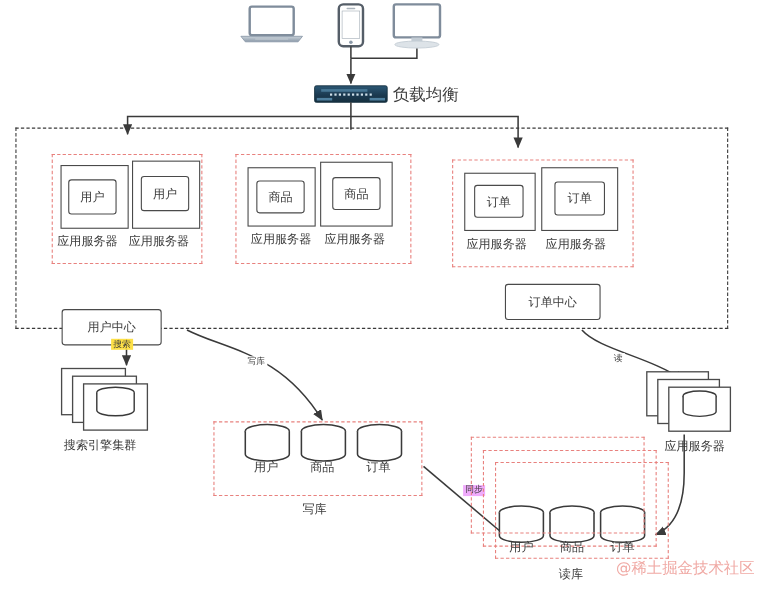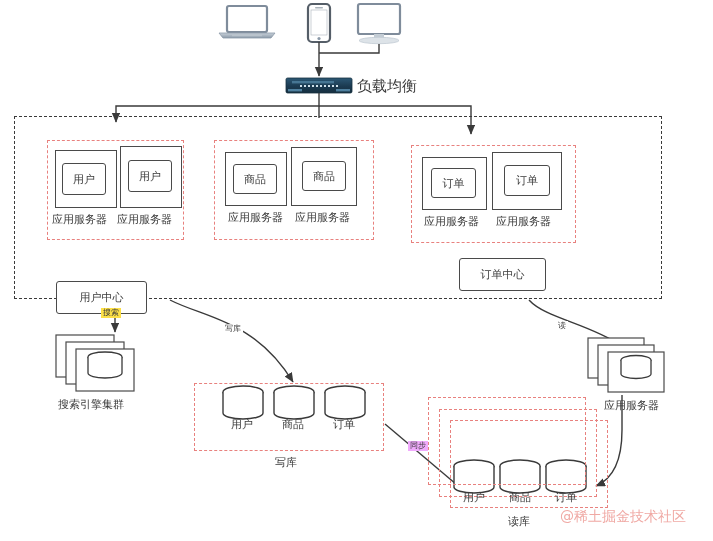--- a/index.html
+++ b/index.html
@@ -192,21 +192,21 @@
   </div>
   <div class="lbl" style="left:496px;top:216px;font-size:11px;">应用服务器</div>
 
   <div class="box round ctr" style="left:459px;top:258px;width:87px;height:33px;">
     <span class="lbl" style="position:static;font-size:11px;">订单中心</span>
   </div>
 
   <div class="lbl" style="left:101px;top:308px;font-size:8px;background:#fde047;padding:1px 2px;">搜索</div>
   <div class="lbl" style="left:223px;top:324px;font-size:8px;background:#fff;padding:1px 2px;">写库</div>
   <div class="lbl" style="left:556px;top:321px;font-size:8px;background:#fff;padding:1px 2px;">读</div>
-  <div class="lbl" style="left:408px;top:441px;font-size:8px;background:#f0abfc;padding:1px 2px;font-family:Liberation Mono, monospace;">同步</div>
+  <div class="lbl" style="left:421px;top:441px;font-size:8px;background:#f0abfc;padding:1px 2px;font-family:Liberation Mono, monospace;">同步</div>
 
   <div class="lbl" style="left:58px;top:399px;font-size:11px;">搜索引擎集群</div>
 
   <div class="lbl" style="left:604px;top:400px;font-size:11px;">应用服务器</div>
 
   <div class="dash-red" style="left:194px;top:383px;width:190px;height:68px;"></div>
   <div class="lbl" style="left:231px;top:419px;font-size:11px;">用户</div>
   <div class="lbl" style="left:282px;top:419px;font-size:11px;">商品</div>
   <div class="lbl" style="left:333px;top:419px;font-size:11px;">订单</div>
   <div class="lbl" style="left:275px;top:457px;font-size:11px;">写库</div>

